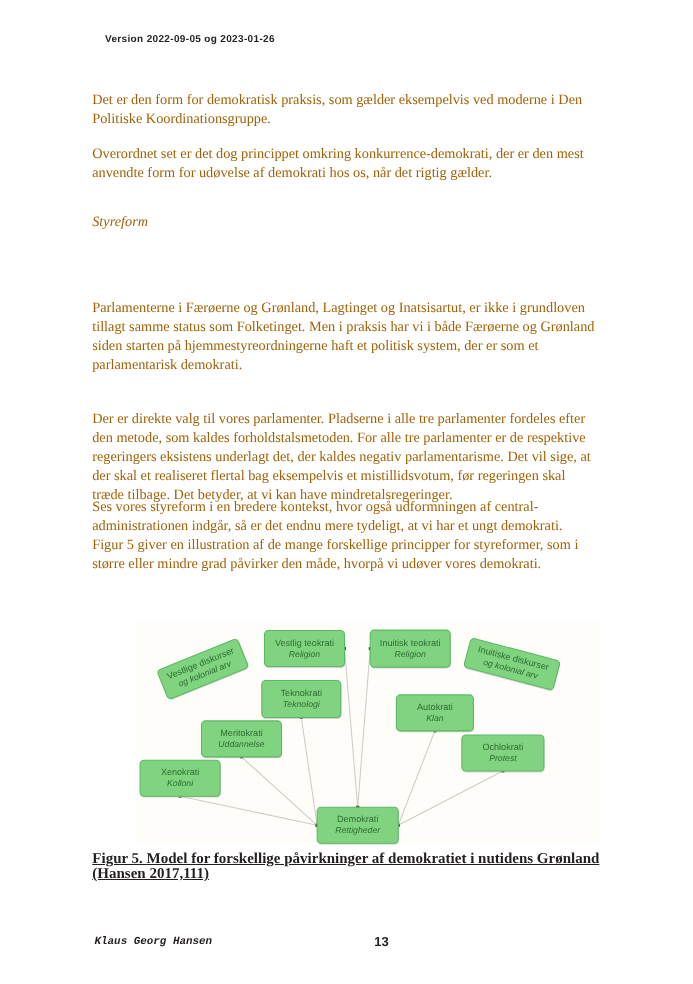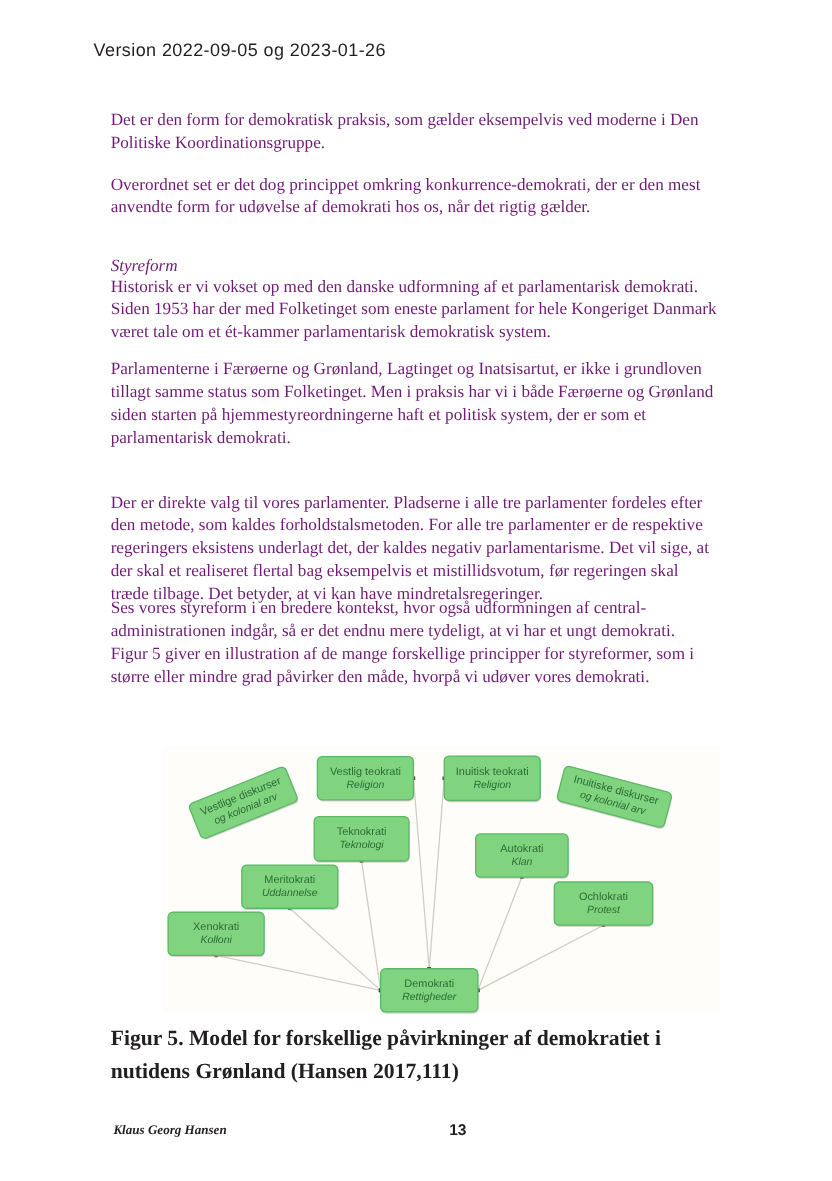--- a/index.html
+++ b/index.html
@@ -1,36 +1,35 @@
 <!DOCTYPE html>
 <html><head>
 <meta charset="utf-8">
 <style>
   html,body{margin:0;padding:0;}
   body{width:693px;height:984px;background:#ffffff;font-family:"Liberation Serif",serif;overflow:hidden;-webkit-font-smoothing:antialiased;text-rendering:geometricPrecision;}
   #page{position:relative;width:693px;height:984px;background:#fff;}
-  .version{position:absolute;left:78px;top:33.6px;font-family:"Liberation Sans",sans-serif;font-size:15px;font-weight:400;color:#231f20;letter-spacing:0.34px;}
-  .body-text{position:absolute;left:92.2px;width:506px;font-size:14.3px;line-height:19px;color:#701a75;}
+  .version{position:absolute;left:105px;top:33.6px;font-family:"Liberation Sans",sans-serif;font-size:10px;font-weight:700;color:#231f20;letter-spacing:0.34px;}
+  .body-text{position:absolute;left:92.2px;width:506px;font-size:14.3px;line-height:19px;color:#a16207;}
   .ital{font-style:italic;}
   .fig{position:absolute;left:0;top:0;width:693px;height:984px;overflow:visible;pointer-events:none;}
-  .caption{position:absolute;left:92.3px;top:852.2px;width:510px;font-size:18px;line-height:27px;font-weight:700;color:#231f20;}
-  .footer-left{position:absolute;left:94.5px;top:935.5px;font-family:Liberation Serif, serif;font-size:10.9px;font-style:italic;font-weight:700;color:#231f20;}
+  .caption{position:absolute;left:92.3px;top:852.2px;width:510px;font-size:15px;line-height:15px;font-weight:700;color:#231f20;text-decoration:underline;}
+  .footer-left{position:absolute;left:94.5px;top:935.5px;font-family:Liberation Mono, monospace;font-size:10.9px;font-style:italic;font-weight:700;color:#231f20;}
   .node-title{font-family:"Liberation Sans",sans-serif;font-size:9.1px;}
   .node-sub{font-family:"Liberation Sans",sans-serif;font-size:8.7px;font-style:italic;}
   .footer-page{position:absolute;left:374.3px;top:934px;font-family:"Liberation Sans",sans-serif;font-size:13px;font-weight:700;color:#231f20;}
 </style>
 </head>
 <body>
 
 <div id="page">
   <div class="version">Version 2022-09-05 og 2023-01-26</div>
   <div class="body-text" id="p1" style="top:90.6px">Det er den form for demokratisk praksis, som gælder eksempelvis ved moderne i Den Politiske Koordinationsgruppe.</div>
   <div class="body-text" id="p2" style="top:144.8px">Overordnet set er det dog princippet omkring konkurrence-demokrati, der er den mest anvendte form for udøvelse af demokrati hos os, når det rigtig gælder.</div>
   <div class="body-text ital" id="h1" style="top:212.5px">Styreform</div>
-  <div class="body-text" id="p3" style="top:229.7px">Historisk er vi vokset op med den danske udformning af et parlamentarisk demokrati. Siden 1953 har der med Folketinget som eneste parlament for hele Kongeriget Danmark været tale om et ét-kammer parlamentarisk demokratisk system.</div>
   <div class="body-text" id="p4" style="top:299.1px">Parlamenterne i Færøerne og Grønland, Lagtinget og Inatsisartut, er ikke i grundloven tillagt samme status som Folketinget. Men i praksis har vi i både Færøerne og Grønland siden starten på hjemmestyreordningerne haft et politisk system, der er som et parlamentarisk demokrati.</div>
   <div class="body-text" id="p5" style="top:410.4px">Der er direkte valg til vores parlamenter. Pladserne i alle tre parlamenter fordeles efter den metode, som kaldes forholdstalsmetoden. For alle tre parlamenter er de respektive regeringers eksistens underlagt det, der kaldes negativ parlamentarisme. Det vil sige, at der skal et realiseret flertal bag eksempelvis et mistillidsvotum, før regeringen skal træde tilbage. Det betyder, at vi kan have mindretalsregeringer.</div>
   <div class="body-text" id="p6" style="top:498px;width:498px">Ses vores styreform i en bredere kontekst, hvor også udformningen af central-​administrationen indgår, så er det endnu mere tydeligt, at vi har et ungt demokrati. Figur 5 giver en illustration af de mange forskellige principper for styreformer, som i større eller mindre grad påvirker den måde, hvorpå vi udøver vores demokrati.</div>
   <svg class="fig" id="figure-svg" viewBox="0 0 693 984" width="693" height="984">
     <rect id="fig-bg" x="136" y="622" width="464" height="221" fill="#FEFDFA"></rect>
     <g id="fig-connectors">
         <line x1="344.50" y1="648.50" x2="357.70" y2="807.30" stroke="#D2CBC4" stroke-width="1.05"></line>
         <rect x="343.00" y="647.00" width="3" height="3" fill="#4a453f"></rect>
         <rect x="356.20" y="805.80" width="3" height="3" fill="#4a453f"></rect>
         <line x1="370.20" y1="648.60" x2="357.70" y2="807.30" stroke="#D2CBC4" stroke-width="1.05"></line>

